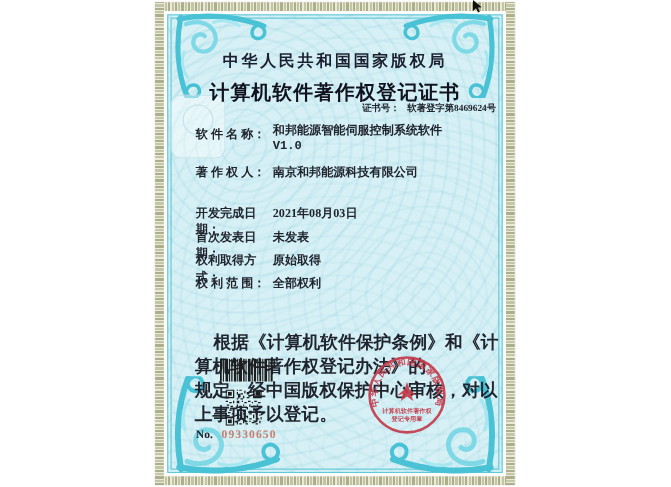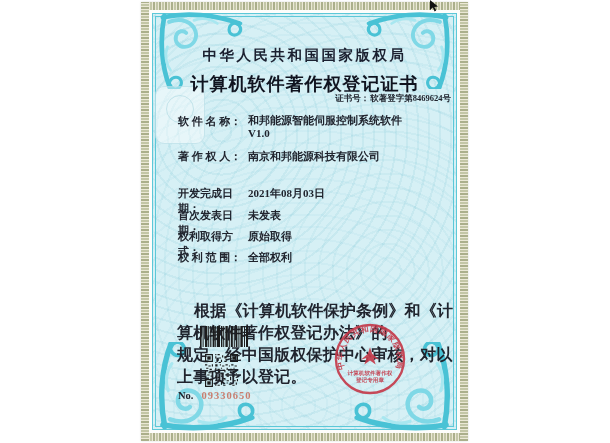--- a/index.html
+++ b/index.html
@@ -42,26 +42,26 @@
     background:rgba(255,255,255,.42);box-shadow:inset 0 0 0 1px rgba(170,215,225,.55);}
   .watermark .wm-circle{position:absolute;left:11px;top:9px;width:26px;height:26px;border-radius:50%;
     border:1px solid rgba(160,210,220,.5);}
 
   
   .authority{position:absolute;left:0;right:0;top:44px;text-align:center;
     font-size:14.5px;font-weight:700;letter-spacing:2.5px;color:#1b2030;}
   .title{position:absolute;left:0;right:0;top:70px;text-align:center;
     font-size:18px;font-weight:700;letter-spacing:1px;color:#10131f;}
   .certno{position:absolute;right:17px;top:91px;font-size:8.5px;font-weight:700;color:#20242e;}
-  .certno .cn-label{margin-right:1px;}
+  .certno .cn-label{margin-right:7px;}
 
   .field-row{position:absolute;left:37px;display:flex;font-size:11px;font-weight:700;color:#20242e;}
   .flabel{width:70px;flex:0 0 70px;}
   .fvalue{white-space:nowrap;}
-  .fvalue .vline{display:block;line-height:13px;}
+  .fvalue .vline{display:block;line-height:13px;font-family:Liberation Mono, monospace;}
 
   .statement{position:absolute;left:36px;top:299px;width:284px;
     font-size:16px;font-weight:700;color:#20242e;line-height:22px;letter-spacing:.2px;font-family:Liberation Mono, monospace;}
   .statement .st-line1{display:block;text-indent:17px;}
   .statement .st-line2{display:block;}
 
   .barcode{position:absolute;left:59px;top:324px;width:48px;height:21px;}
   .qrcode{position:absolute;left:64px;top:352px;width:33px;height:33px;}
 
   .serial{position:absolute;left:37px;top:388px;font-size:10.5px;font-weight:700;color:#20242e;}

